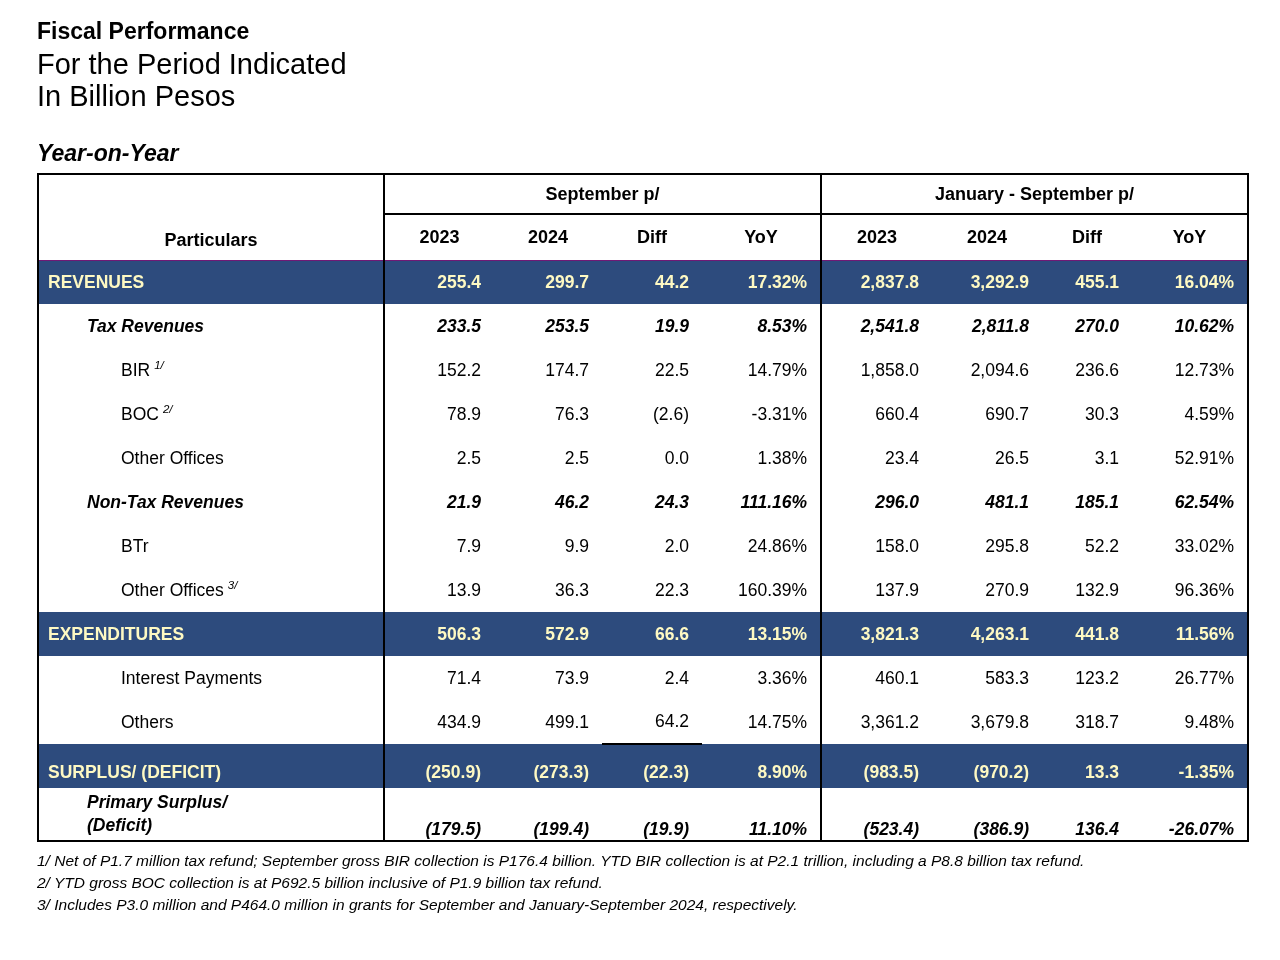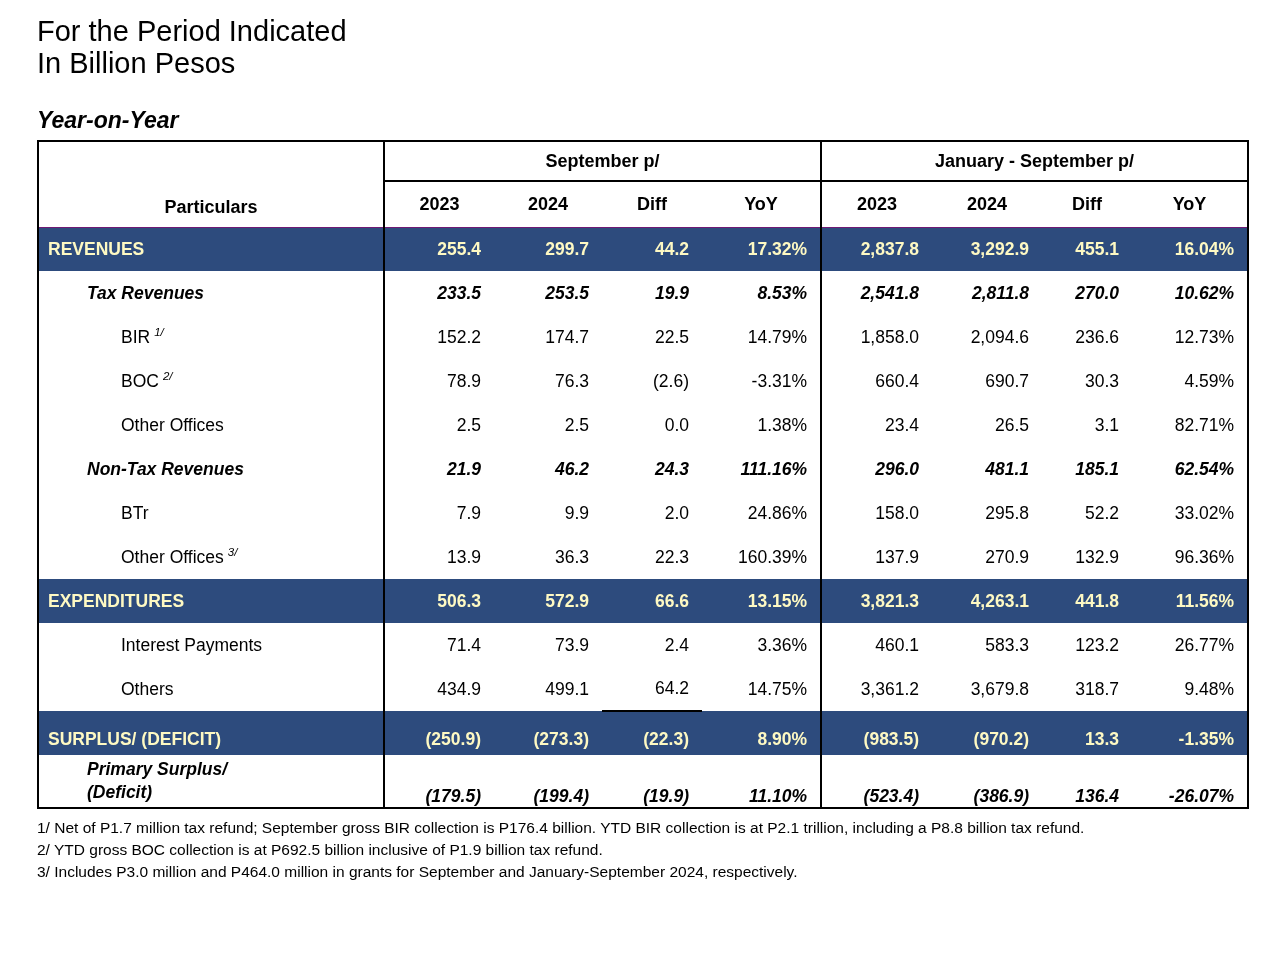--- a/index.html
+++ b/index.html
@@ -55,28 +55,29 @@
   tr.primary td.lbl { padding-top:3px; line-height:23px; }
   tr.primary td.val { padding-top:31px; }
 
   td.uline { border-bottom:2px solid #000; }
 
   sup.fn {
     font-style:italic; font-weight:normal; font-size:11.5px;
     vertical-align:super; margin-left:4px; line-height:0;
   }
 
-  .footnotes { margin-top:8px; font-size:15.5px; line-height:22px; }
+  .footnotes { margin-top:8px; font-style:italic; font-size:15.5px; line-height:22px; }
   .footnotes .fnote { margin:0; }
 </style>
 </head>
 <body>
 
 <div class="page">
   <div class="title-block">
+    <div class="title">Fiscal Performance</div>
     <div class="subtitle">For the Period Indicated</div>
     <div class="subtitle">In Billion Pesos</div>
   </div>
 
   <div class="section-label">Year-on-Year</div>
 
   <table class="fiscal">
     <colgroup>
       <col style="width:346px">
       <col style="width:110px">
@@ -152,21 +153,21 @@
         </tr>
         <tr>
           <td class="lbl ind2">Other Offices</td>
           <td class="val bl">2.5</td>
           <td class="val">2.5</td>
           <td class="val">0.0</td>
           <td class="val">1.38%</td>
           <td class="val bl">23.4</td>
           <td class="val">26.5</td>
           <td class="val">3.1</td>
-          <td class="val">82.71%</td>
+          <td class="val">52.91%</td>
         </tr>
         <tr class="bold">
           <td class="lbl ind1">Non-Tax Revenues</td>
           <td class="val bl">21.9</td>
           <td class="val">46.2</td>
           <td class="val">24.3</td>
           <td class="val">111.16%</td>
           <td class="val bl">296.0</td>
           <td class="val">481.1</td>
           <td class="val">185.1</td>

